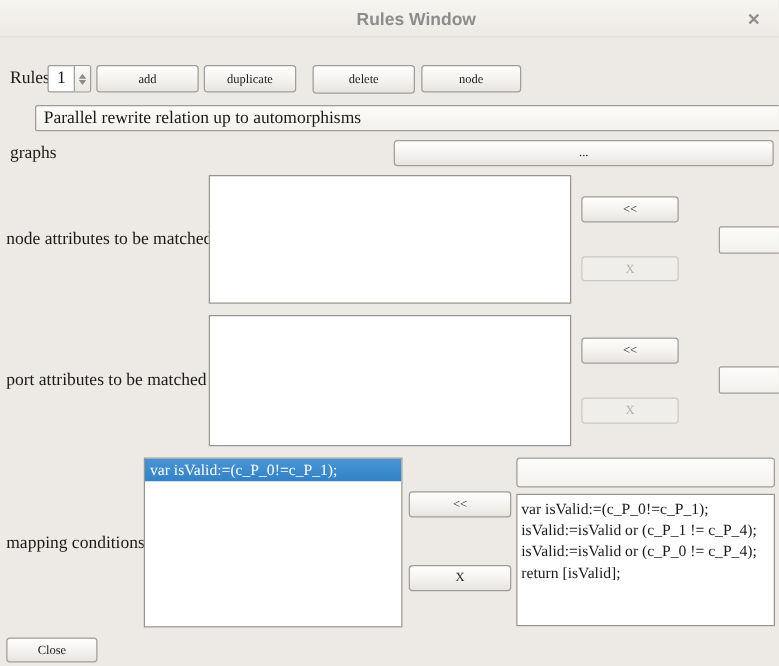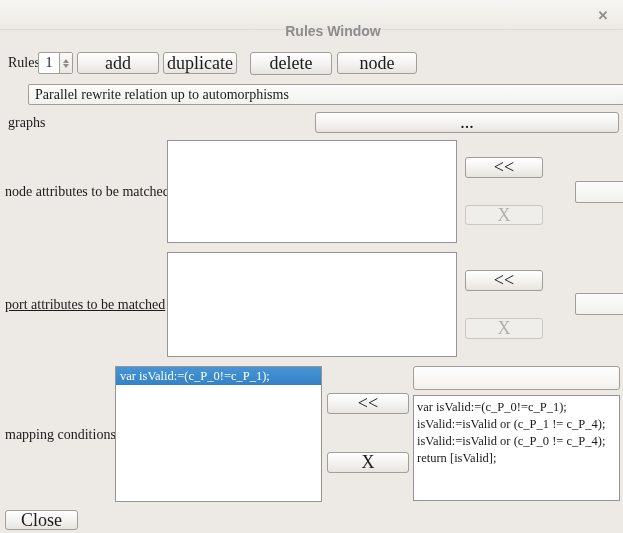--- a/index.html
+++ b/index.html
@@ -11,39 +11,39 @@
     font-size:14px;
     color:#1a1a1a;
     overflow:hidden;
   }
   .titlebar {
     position:absolute; left:0; top:0; width:623px; height:30px;
     background:linear-gradient(180deg,#f7f5f1,#edeae5);
     border-bottom:1px solid #dedbd5;
   }
   .title {
-    position:absolute; left:0; top:16px; width:100%; height:30px;
+    position:absolute; left:0; top:0; width:100%; height:30px;
     display:flex; align-items:center; justify-content:center;
     font-family:"Liberation Sans", sans-serif; font-weight:bold;
     font-size:14px; color:#8d8d8d;padding-left:43px;
   }
   .close-x {
     position:absolute; right:12px; top:7px; width:16px; height:16px;
     display:flex; align-items:center; justify-content:center;
     font-family:"Liberation Sans", sans-serif; font-weight:bold;
     font-size:13px; color:#8d8d8d; cursor:default;
   }
   .lbl { position:absolute; white-space:nowrap; }
   .btn {
     position:absolute;
     display:flex; align-items:center; justify-content:center;
     background:linear-gradient(180deg,#ffffff,#f4f2ef 55%,#e7e4e0);
     border:1px solid #a19e99; border-radius:3px;
     box-shadow:inset 0 1px 0 #ffffff;
-    font-size:18px; color:#1a1a1a; cursor:default;
+    font-size:10px; color:#1a1a1a; cursor:default;
   }
   .btn.disabled {
     background:#f0eeea; border-color:#cbc8c2; color:#b3b0ab;
     box-shadow:none;
   }
   .listbox {
     position:absolute; background:#ffffff; border:1px solid #98948f;
     overflow:hidden;
   }
   .combo {
@@ -121,21 +121,21 @@
 
 <div class="lbl" style="left:5px; top:184px;">node attributes to be matched</div>
 <div class="listbox" style="left:167px; top:140px; width:290px; height:103px;"></div>
 <div class="btn" style="left:465px; top:157px; width:78px; height:21px;">&lt;&lt;</div>
 <div class="combo" style="left:551px; top:181px; width:70px; height:22px;">
   <span></span>
   <span class="arrow-down"></span>
 </div>
 <div class="btn disabled" style="left:465px; top:205px; width:78px; height:20px;">X</div>
 
-<div class="lbl" style="left:5px; top:297px;text-decoration:underline;">port attributes to be matched</div>
+<div class="lbl" style="left:5px; top:297px;">port attributes to be matched</div>
 <div class="listbox" style="left:167px; top:252px; width:290px; height:105px;"></div>
 <div class="btn" style="left:465px; top:270px; width:78px; height:21px;">&lt;&lt;</div>
 <div class="combo" style="left:551px; top:293px; width:70px; height:22px;">
   <span></span>
   <span class="arrow-down"></span>
 </div>
 <div class="btn disabled" style="left:465px; top:318px; width:78px; height:21px;">X</div>
 
 <div class="lbl" style="left:5px; top:427px;">mapping conditions</div>
 <div class="listbox" style="left:115px; top:366px; width:207px; height:136px;">

